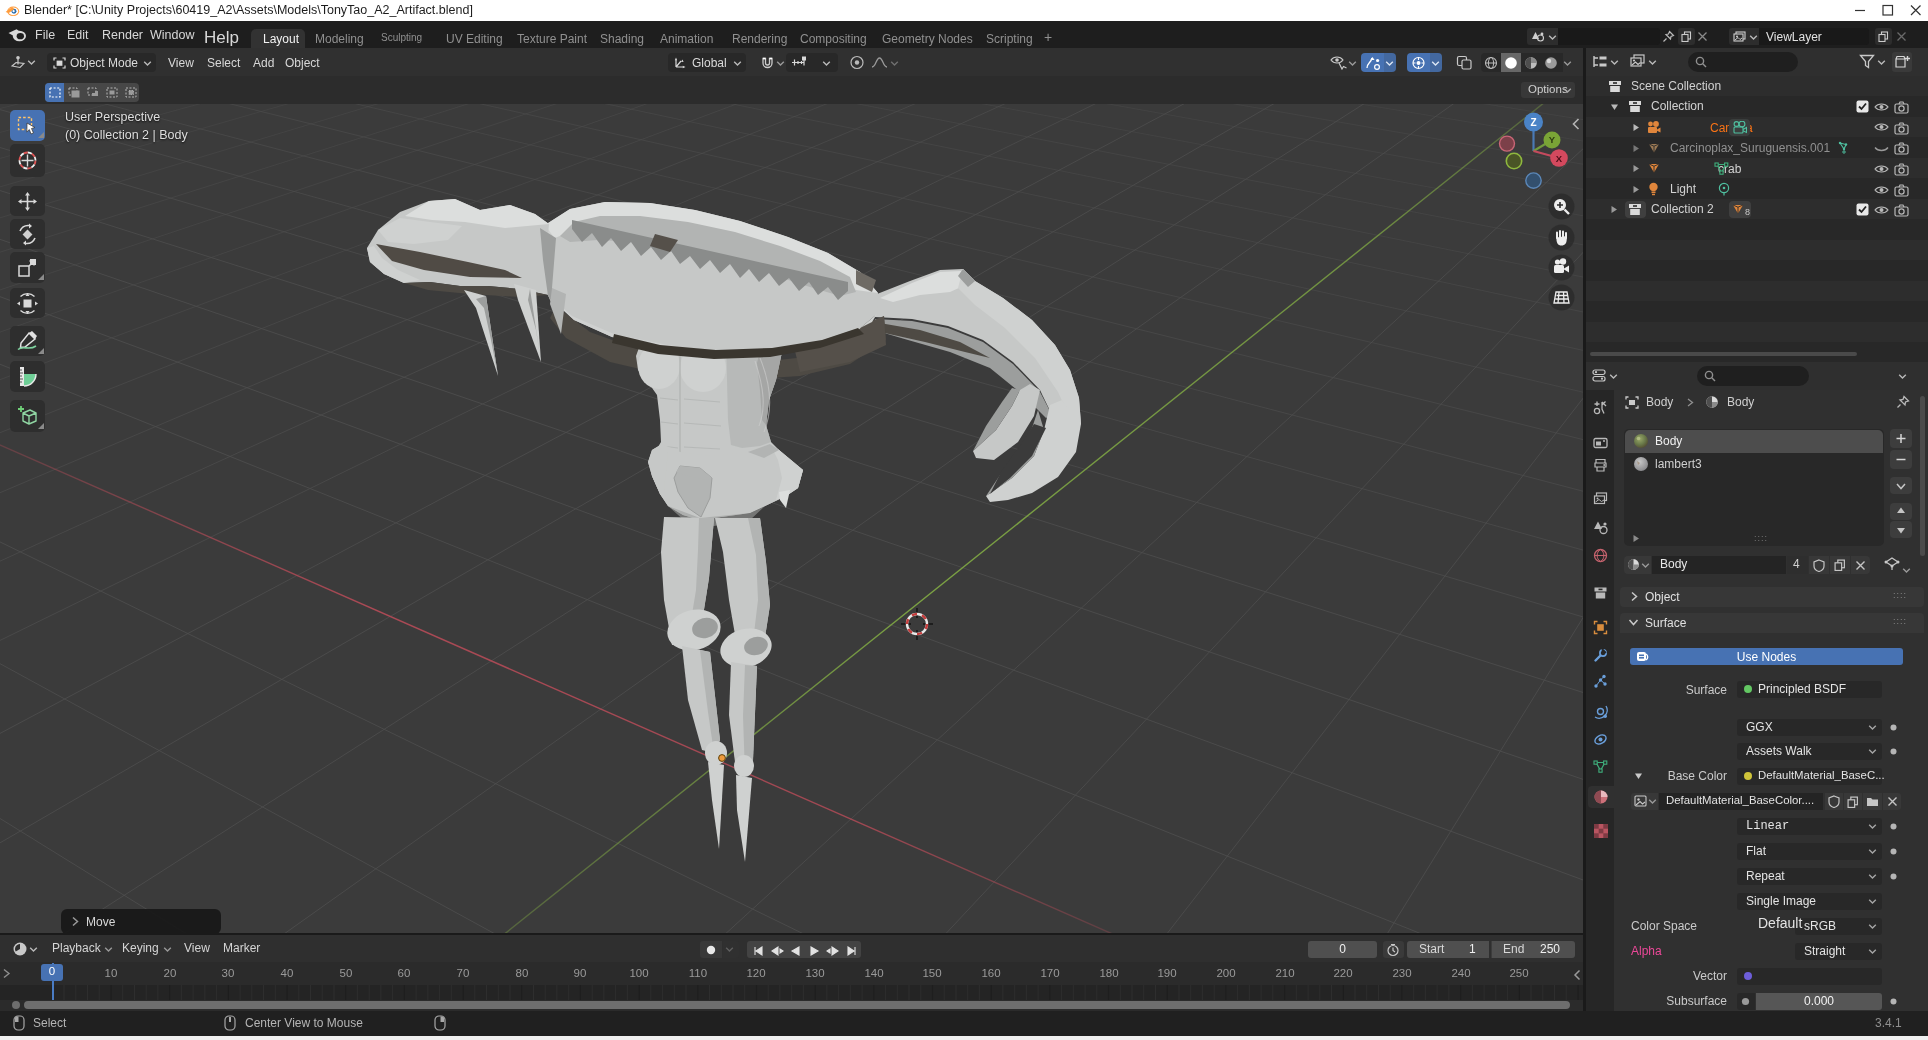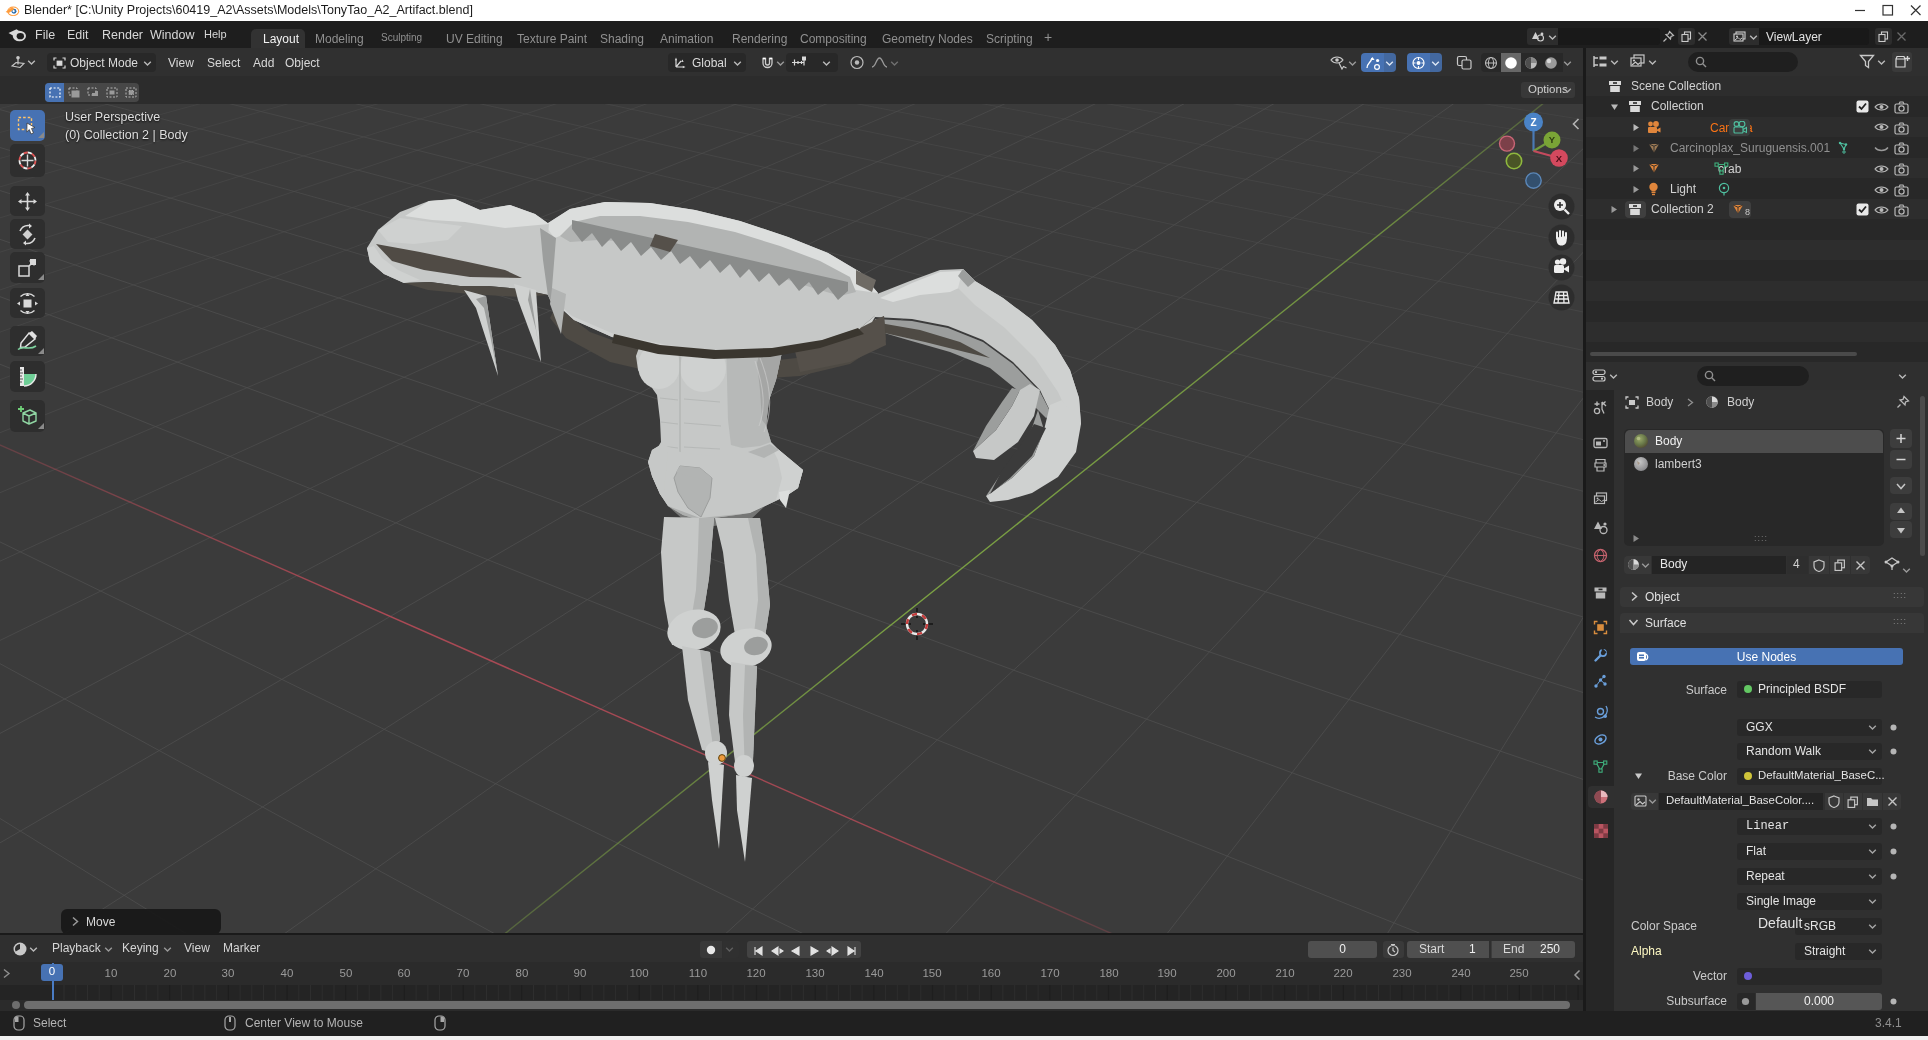--- a/index.html
+++ b/index.html
@@ -25,21 +25,21 @@
 <svg class="ico" style="left:8px;top:26px" width="19" height="17" viewBox="0 0 20 18">
 <path d="M0.5 7.5 L9 3.5 L13.5 6.5 L6 10.5 Z" fill="#d9d9d9"></path>
 <ellipse cx="12" cy="10.5" rx="7" ry="5.6" fill="#d9d9d9"></ellipse>
 <ellipse cx="13" cy="10.8" rx="3.9" ry="3.3" fill="#1e1e1e"></ellipse>
 <ellipse cx="13" cy="9.6" r="1.6" fill="#d9d9d9"></ellipse>
 </svg>
 <div class="txt" style="left:35px;top:28px;color:#d8d8d8;font-size:12.5px;">File</div>
 <div class="txt" style="left:67px;top:28px;color:#d8d8d8;font-size:12.5px;">Edit</div>
 <div class="txt" style="left:102px;top:28px;color:#d8d8d8;font-size:12.5px;">Render</div>
 <div class="txt" style="left:150px;top:28px;color:#d8d8d8;font-size:12.5px;">Window</div>
-<div class="txt" style="left:204px;top:28px;color:#d8d8d8;font-size:11px;">Help</div>
+<div class="txt" style="left:204px;top:28px;color:#d8d8d8;font-size:17px;">Help</div>
 <div class="abs" style="left:251px;top:29px;width:54px;height:19px;background:#323232;border-radius:5px 5px 0 0;"></div>
 <div class="txt" style="left:263px;top:32px;color:#f2f2f2;font-size:12px;">Layout</div>
 <div class="txt" style="left:315px;top:32px;color:#909090;font-size:12px;">Modeling</div>
 <div class="txt" style="left:381px;top:32px;color:#909090;font-size:10px;">Sculpting</div>
 <div class="txt" style="left:446px;top:32px;color:#909090;font-size:12px;">UV Editing</div>
 <div class="txt" style="left:517px;top:32px;color:#909090;font-size:12px;">Texture Paint</div>
 <div class="txt" style="left:600px;top:32px;color:#909090;font-size:12px;">Shading</div>
 <div class="txt" style="left:660px;top:32px;color:#909090;font-size:12px;">Animation</div>
 <div class="txt" style="left:732px;top:32px;color:#909090;font-size:12px;">Rendering</div>
 <div class="txt" style="left:800px;top:32px;color:#909090;font-size:12px;">Compositing</div>
@@ -923,21 +923,21 @@
 <div class="txt" style="left:1758px;top:682px;color:#e3e3e3;font-size:12px;">Principled BSDF</div>
 <div class="abs" style="left:1737px;top:719px;width:145px;height:17px;background:#282828;border-radius:3px;"></div>
 <div class="txt" style="left:1746px;top:720px;color:#e3e3e3;font-size:12px;">GGX</div>
 <svg class="ico" style="left:1868px;top:724px" width="9" height="7" viewBox="0 0 9 7">
     <path d="M1.2 1.8 L4.5 5 L7.8 1.8" fill="none" stroke="#a5a5a5" stroke-width="1.4"></path>
   </svg>
 <svg class="ico" style="left:1890px;top:724px" width="7" height="7" viewBox="0 0 7 7">
     <circle cx="3.5" cy="3.5" r="3" fill="#b5b5b5"></circle>
   </svg>
 <div class="abs" style="left:1737px;top:743px;width:145px;height:17px;background:#282828;border-radius:3px;"></div>
-<div class="txt" style="left:1746px;top:744px;color:#e3e3e3;font-size:12px;">Random Walk</div>
+<div class="txt" style="left:1746px;top:744px;color:#e3e3e3;font-size:12px;">Assets Walk</div>
 <svg class="ico" style="left:1868px;top:748px" width="9" height="7" viewBox="0 0 9 7">
     <path d="M1.2 1.8 L4.5 5 L7.8 1.8" fill="none" stroke="#a5a5a5" stroke-width="1.4"></path>
   </svg>
 <svg class="ico" style="left:1890px;top:748px" width="7" height="7" viewBox="0 0 7 7">
     <circle cx="3.5" cy="3.5" r="3" fill="#b5b5b5"></circle>
   </svg>
 <svg class="ico" style="left:1634px;top:772px" width="9" height="8" viewBox="0 0 9 8">
     <path d="M1 1.5 L8 1.5 L4.5 7 Z" fill="#c9c9c9"></path>
   </svg>
 <div class="txt" style="left:1427px;top:769px;width:300px;text-align:right;color:#cacaca;font-size:12px;">Base Color</div>
@@ -1002,21 +1002,21 @@
 <div class="txt" style="left:1746px;top:894px;color:#e3e3e3;font-size:12px;">Single Image</div>
 <svg class="ico" style="left:1868px;top:898px" width="9" height="7" viewBox="0 0 9 7">
     <path d="M1.2 1.8 L4.5 5 L7.8 1.8" fill="none" stroke="#a5a5a5" stroke-width="1.4"></path>
   </svg>
 <div class="txt" style="left:1631px;top:919px;color:#cacaca;font-size:12px;">Color Space</div>
 <div class="abs" style="left:1795px;top:918px;width:87px;height:17px;background:#282828;border-radius:3px;"></div>
 <div class="txt" style="left:1804px;top:919px;color:#e3e3e3;font-size:12px;">sRGB</div>
 <svg class="ico" style="left:1868px;top:923px" width="9" height="7" viewBox="0 0 9 7">
     <path d="M1.2 1.8 L4.5 5 L7.8 1.8" fill="none" stroke="#a5a5a5" stroke-width="1.4"></path>
   </svg>
-<div class="txt" style="left:1631px;top:944px;color:#fef9c3;font-size:12px;">Alpha</div>
+<div class="txt" style="left:1631px;top:944px;color:#ec4899;font-size:12px;">Alpha</div>
 <div class="abs" style="left:1795px;top:943px;width:87px;height:17px;background:#282828;border-radius:3px;"></div>
 <div class="txt" style="left:1804px;top:944px;color:#e3e3e3;font-size:12px;">Straight</div>
 <svg class="ico" style="left:1868px;top:948px" width="9" height="7" viewBox="0 0 9 7">
     <path d="M1.2 1.8 L4.5 5 L7.8 1.8" fill="none" stroke="#a5a5a5" stroke-width="1.4"></path>
   </svg>
 <div class="txt" style="left:1427px;top:969px;width:300px;text-align:right;color:#cacaca;font-size:12px;">Vector</div>
 <div class="abs" style="left:1737px;top:968px;width:145px;height:17px;background:#282828;border-radius:3px;"></div>
 <svg class="ico" style="left:1743px;top:971px" width="10" height="10" viewBox="0 0 10 10">
     <circle cx="5" cy="5" r="4" fill="#6d5ed9"></circle>
   </svg>

